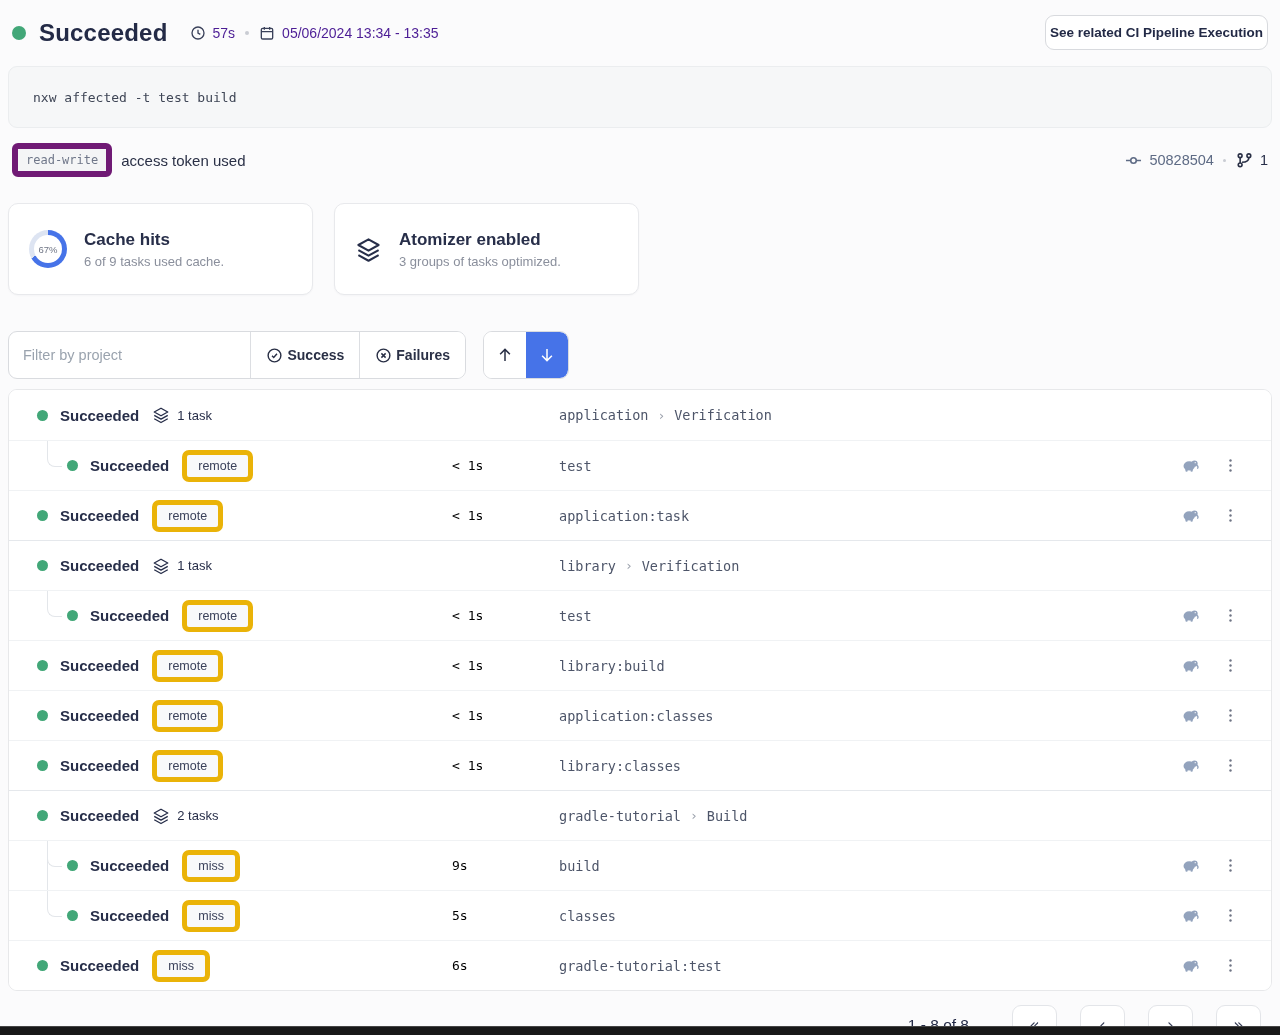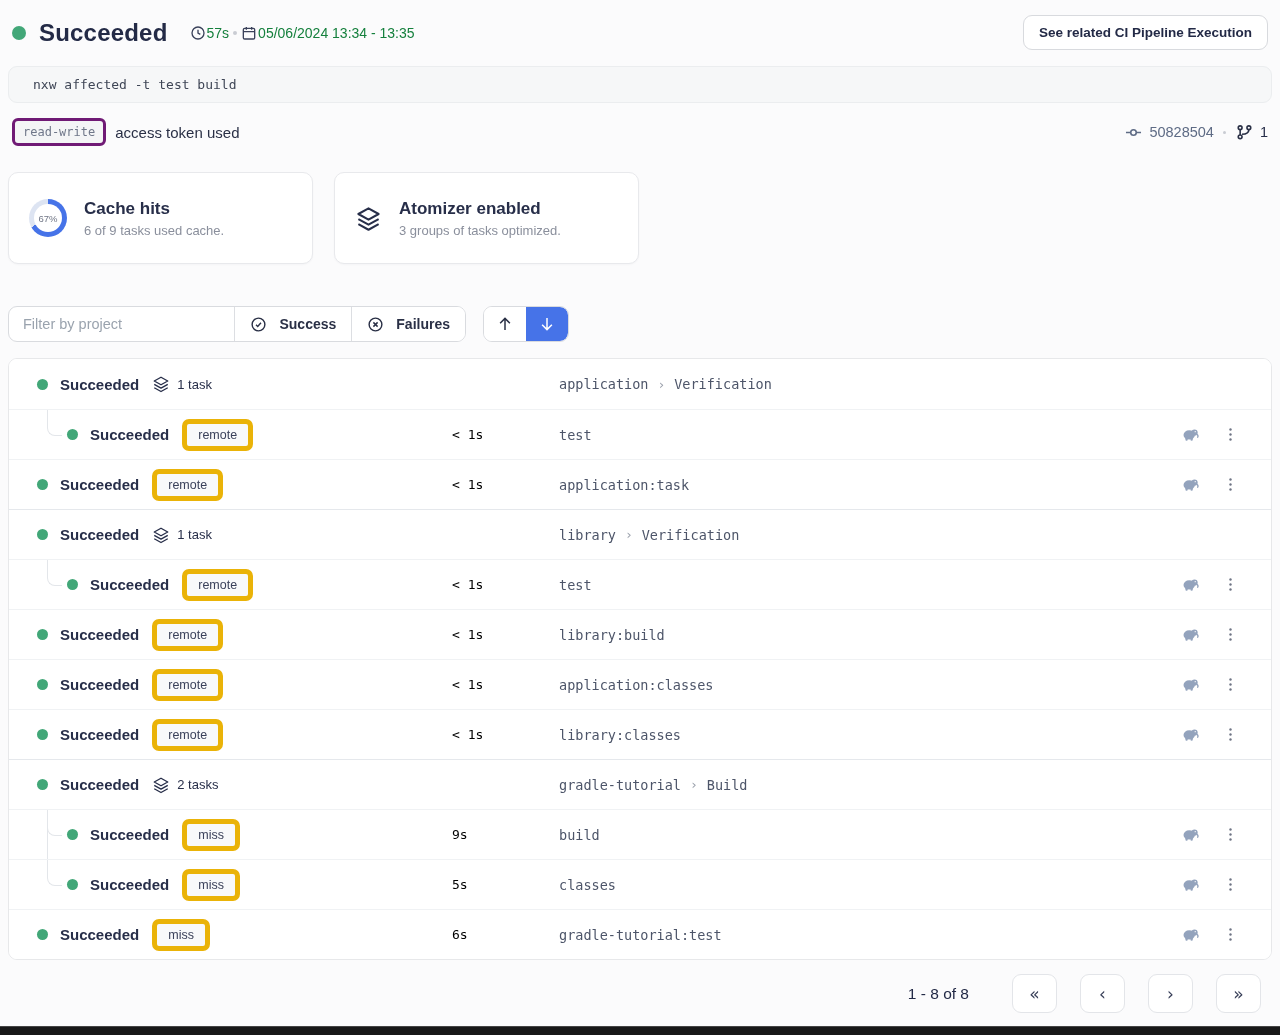--- a/index.html
+++ b/index.html
@@ -9,56 +9,56 @@
     background:#fbfbfc; color:#272e49;
     font-family:"Liberation Sans", sans-serif;
   }
   .page { padding:0 8px; }
   svg { display:block; }
 
   
   .hdr { display:flex; align-items:center; padding:15px 4px 6px 4px; }
   .hdr .dot { width:14px; height:14px; border-radius:50%; background:#42a778; margin-right:13px; }
   .hdr .title { font-size:24px; font-weight:bold; letter-spacing:.2px; color:#232a46; }
-  .hdr .meta { display:flex; align-items:center; gap:1px; margin-left:22px; font-size:14px; color:#15803d; }
+  .hdr .meta { display:flex; align-items:center; gap:7px; margin-left:22px; font-size:14px; color:#4c1d95; }
   .hdr .meta .sep { width:4px; height:4px; border-radius:50%; background:#c9ccd3; margin:0 3px; }
-  .ibtn { background:#fff; border:1px solid #d8dade; border-radius:9px; padding:9px 15px;
+  .ibtn { background:#fff; border:1px solid #d8dade; border-radius:9px; padding:9px 4px;
           font-family:inherit; font-size:13.5px; font-weight:bold; color:#232a46; margin-left:auto; cursor:pointer; }
 
   
-  .cmd { margin-top:10px; height:37px; background:#f6f7f8; border:1px solid #ebedef; border-radius:9px;
+  .cmd { margin-top:10px; height:62px; background:#f6f7f8; border:1px solid #ebedef; border-radius:9px;
          display:flex; align-items:center; padding:0 24px;
          font-family:"DejaVu Sans Mono", monospace; font-size:13px; color:#3f4656; }
 
   
   .tok { display:flex; align-items:center; margin-top:15px; padding:0 4px; }
   .tok .pill { font-family:"DejaVu Sans Mono", monospace; font-size:12px; color:#6f7789;
-               background:#f4f5f6; border:3px solid #701a75; border-radius:6px; padding:4px 8px; }
+               background:#f4f5f6; border:6px solid #701a75; border-radius:6px; padding:4px 8px; }
   .tok .txt { margin-left:9px; font-size:15px; color:#2a3046; }
   .tok .right { margin-left:auto; display:flex; align-items:center; gap:6px; color:#5e6b85; font-size:14.5px; }
   .tok .right .sep { width:3px; height:3px; border-radius:50%; background:#c9ccd3; margin:0 3px; }
   .tok .right .cnt { color:#272e49; }
 
   
   .cards { display:flex; gap:21px; margin-top:26px; }
   .card { width:305px; height:92px; background:#fff; border:1px solid #e8e9ec; border-radius:10px;
           box-shadow:0 1px 2px rgba(20,30,60,.03); display:flex; align-items:center; padding:0 20px; gap:17px; }
   .donut { width:38px; height:38px; border-radius:50%; position:relative; flex:none; }
   .donut::after { content:""; position:absolute; inset:5px; background:#fff; border-radius:50%; }
   .donut .pct { position:absolute; inset:0; display:flex; align-items:center; justify-content:center;
                 font-size:9.5px; color:#6f7585; z-index:1; }
   .card .t1 { font-size:17px; font-weight:bold; color:#272e49; }
   .card .t2 { font-size:13px; color:#8a8f9c; margin-top:4px; }
   .card .licon { color:#272e49; flex:none; }
 
   
   .fbar { display:flex; align-items:center; margin-top:42px; height:36px; }
-  .grp { display:flex; align-items:stretch; height:36px; background:#fff;
+  .grp { display:flex; align-items:stretch; height:48px; background:#fff;
          border:1px solid #d9dbdf; border-radius:9px; overflow:hidden; }
-  .grp .cell { display:flex; align-items:center; gap:12px; padding:0 15px; font-size:14px;
+  .grp .cell { display:flex; align-items:center; gap:4px; padding:0 15px; font-size:14px;
                font-weight:bold; color:#2a3046; background:#fff; border:none; font-family:inherit; cursor:pointer; }
   .grp .vdiv { width:1px; background:#dcdee2; }
   .filtergrp { width:458px; }
   .filtergrp input { flex:1; border:none; outline:none; padding:0 14px; font-size:14.5px;
                      font-family:inherit; color:#2a3046; background:transparent; }
   .filtergrp input::placeholder { color:#9aa3ae; }
   .cachegrp { margin-left:auto; }
   .cachegrp .cell { font-weight:bold; }
   .sortgrp { margin-left:18px; }
   .sortgrp .lbl { font-weight:normal; color:#272e49; padding:0 14px; display:flex; align-items:center; font-size:14.5px; }

